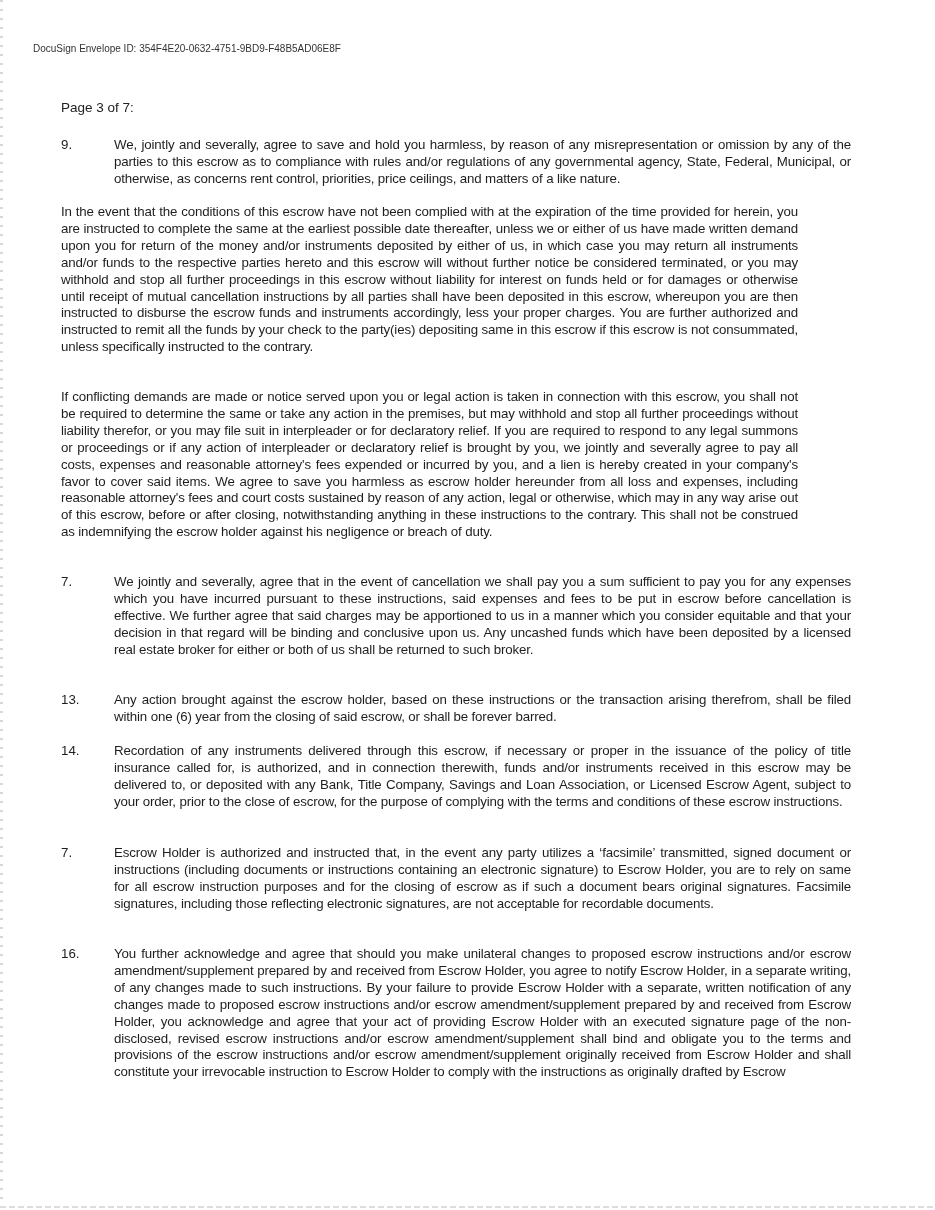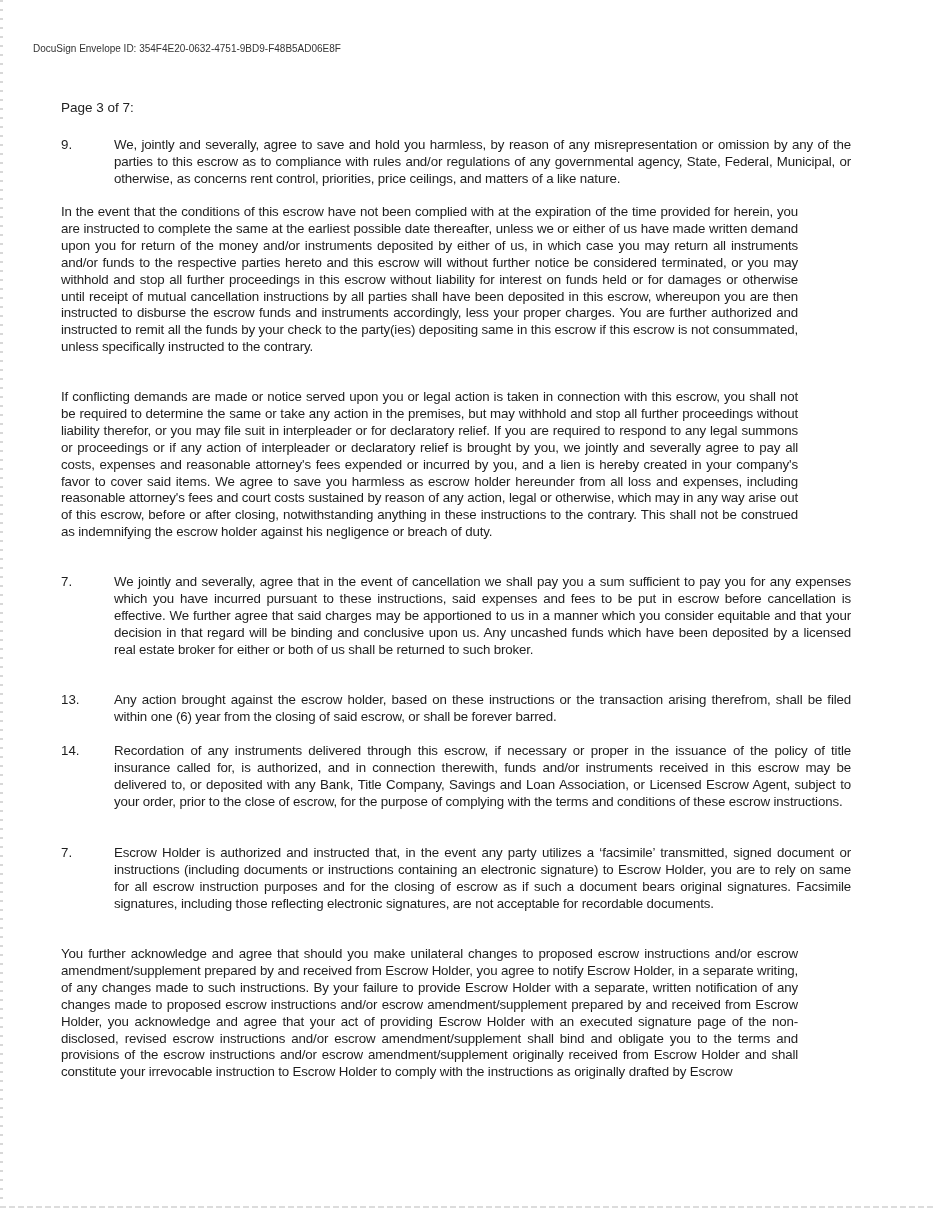--- a/index.html
+++ b/index.html
@@ -61,15 +61,16 @@
   </div>
   <div class="item" style="top:743px">
     <span class="num">14.</span>
     <span class="text">Recordation of any instruments delivered through this escrow, if necessary or proper in the issuance of the policy of title insurance called for, is authorized, and in connection therewith, funds and/or instruments received in this escrow may be delivered to, or deposited with any Bank, Title Company, Savings and Loan Association, or Licensed Escrow Agent, subject to your order, prior to the close of escrow, for the purpose of complying with the terms and conditions of these escrow instructions.</span>
   </div>
   <div class="item" style="top:845px">
     <span class="num">7.</span>
     <span class="text">Escrow Holder is authorized and instructed that, in the event any party utilizes a ‘facsimile’ transmitted, signed document or instructions (including documents or instructions containing an electronic signature) to Escrow Holder, you are to rely on same for all escrow instruction purposes and for the closing of escrow as if such a document bears original signatures. Facsimile signatures, including those reflecting electronic signatures, are not acceptable for recordable documents.</span>
   </div>
   <div class="item" style="top:946px">
+    <span class="num">16.</span>
     <span class="text">You further acknowledge and agree that should you make unilateral changes to proposed escrow instructions and/or escrow amendment/supplement prepared by and received from Escrow Holder, you agree to notify Escrow Holder, in a separate writing, of any changes made to such instructions. By your failure to provide Escrow Holder with a separate, written notification of any changes made to proposed escrow instructions and/or escrow amendment/supplement prepared by and received from Escrow Holder, you acknowledge and agree that your act of providing Escrow Holder with an executed signature page of the non-disclosed, revised escrow instructions and/or escrow amendment/supplement shall bind and obligate you to the terms and provisions of the escrow instructions and/or escrow amendment/supplement originally received from Escrow Holder and shall constitute your irrevocable instruction to Escrow Holder to comply with the instructions as originally drafted by Escrow</span>
   </div>
 </div>
 
 </body></html>

